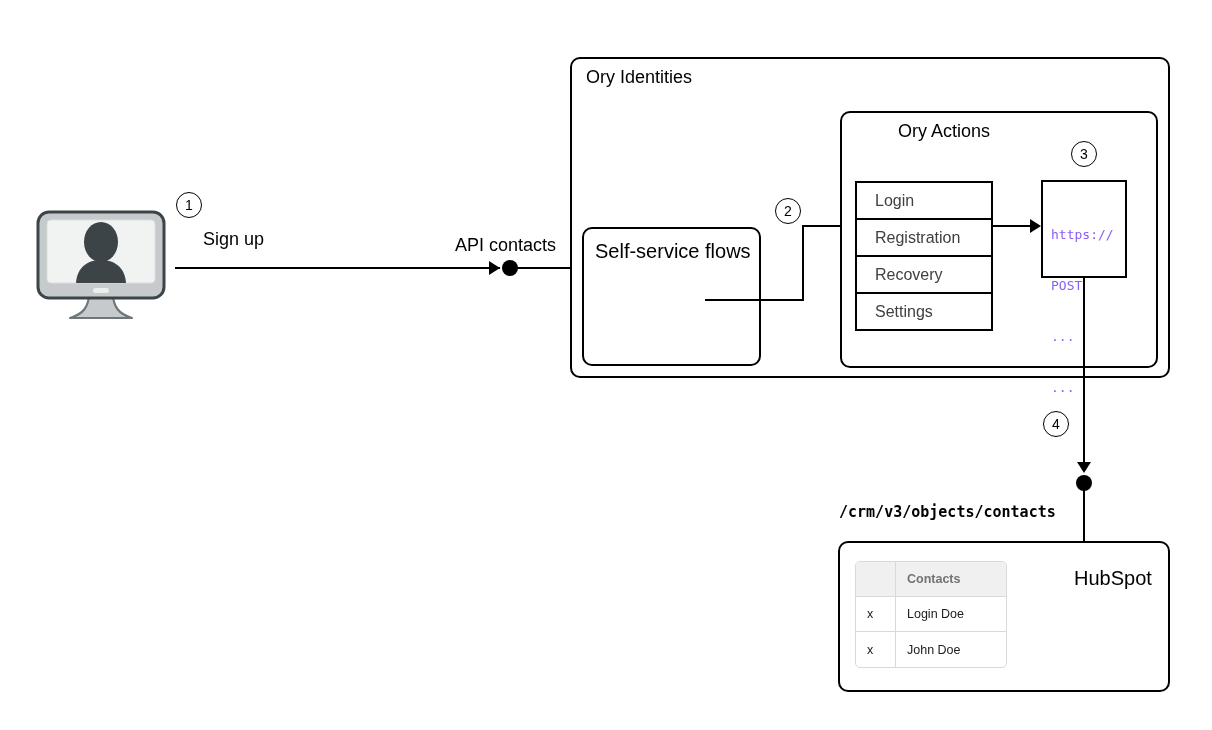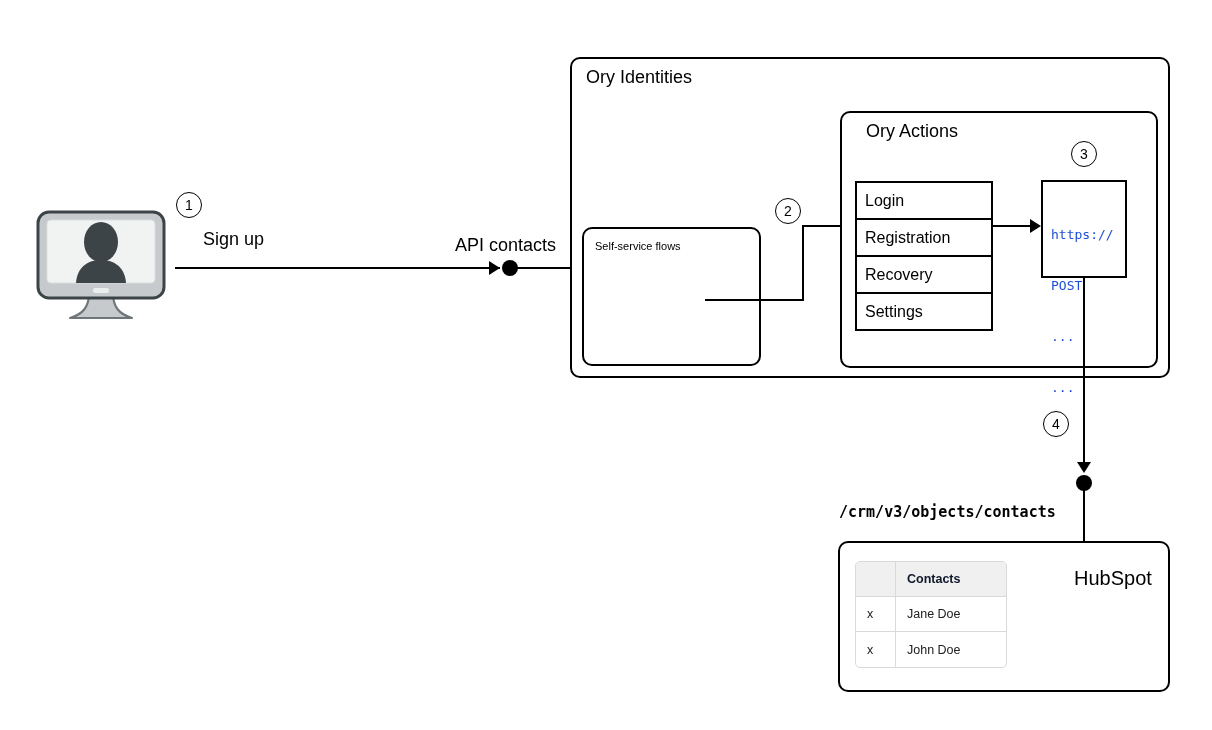--- a/index.html
+++ b/index.html
@@ -48,35 +48,35 @@
     border: 2px solid #000000;
     background: #ffffff;
     box-sizing: border-box;
     display: flex;
     flex-direction: column;
   }
   .flowlist .row {
     flex: 1 1 0;
     display: flex;
     align-items: center;
-    padding-left: 8px;
+    padding-left: 18px;
     font-size: 16px;
-    color: #000000;
+    color: #404040;
     border-bottom: 2px solid #000000;
     box-sizing: border-box;
     white-space: nowrap;
   }
   .flowlist .row:last-child { border-bottom: none; }
 
   
   .mono {
     font-family: "DejaVu Sans Mono", "Liberation Mono", monospace;
     font-size: 13px;
     line-height: 17px;
-    color: #1d4ed8;
+    color: #8b5cf6;
     white-space: pre;
   }
   .pathlabel {
     position: absolute;
     font-family: "DejaVu Sans Mono", "Liberation Mono", monospace;
     font-size: 15px;
     color: #000000;
     white-space: nowrap;
   }
 
@@ -145,21 +145,21 @@
     border-bottom: 1px solid #d9d9d9;
     padding: 0 11px;
     height: 35px;
     text-align: left;
     font-weight: normal;
     color: #202020;
     box-sizing: border-box;
   }
   .ctable tr:last-child td { border-bottom: none; }
   .ctable td:last-child, .ctable th:last-child { border-right: none; }
-  .ctable thead th { background: #f0f0f0; font-weight: bold; color: #0f172a; }
+  .ctable thead th { background: #f0f0f0; font-weight: bold; color: #737373; }
   .ctable .cellx { width: 40px; text-align: left; }
   .ctable .cellname { width: 110px; }
 
   .hubspot-label {
     position: absolute;
     font-size: 20px;
     color: #000000;
     white-space: nowrap;
   }
 
@@ -198,32 +198,32 @@
   <div class="arrow-r" style="left:489px; top:261px;"></div>
 
   <div class="label" style="left:455px; top:235px;">API contacts</div>
   <div class="dot" style="left:502px; top:260px;"></div>
   <div class="hline" style="left:516px; top:267px; width:56px;"></div>
 
   <div class="rbox" style="left:570px; top:57px; width:600px; height:321px;"></div>
   <div class="box-title" style="left:586px; top:68px;">Ory Identities</div>
 
   <div class="rbox" style="left:582px; top:227px; width:179px; height:139px;"></div>
-  <div class="box-title" style="left:595px; top:240px; font-size:11px;">Self-service flows</div>
+  <div class="box-title" style="left:595px; top:240px; font-size:20px;">Self-service flows</div>
 
   <div class="hline" style="left:705px; top:299px; width:99px;"></div>
   <div class="vline" style="left:802px; top:226px; height:75px;"></div>
   <div class="hline" style="left:802px; top:225px; width:43px;"></div>
   <div class="arrow-r" style="left:841px; top:219px;"></div>
   <div class="step" style="left:775px; top:198px;">
     <span>2</span>
   </div>
 
   <div class="rbox" style="left:840px; top:111px; width:318px; height:257px;"></div>
-  <div class="box-title" style="left:866px; top:122px;">Ory Actions</div>
+  <div class="box-title" style="left:898px; top:122px;">Ory Actions</div>
 
   <div class="step" style="left:1071px; top:141px;">
     <span>3</span>
   </div>
 
   <div class="flowlist" style="left:855px; top:181px; width:138px; height:150px;">
     <div class="row">
       <span>Login</span>
     </div>
     <div class="row">
@@ -264,21 +264,21 @@
   <table class="ctable" style="left:855px; top:561px;">
     <thead>
       <tr>
         <th class="cellx"></th>
         <th class="cellname">Contacts</th>
       </tr>
     </thead>
     <tbody>
       <tr>
         <td class="cellx">x</td>
-        <td class="cellname">Jane Doe</td>
+        <td class="cellname">Login Doe</td>
       </tr>
       <tr>
         <td class="cellx">x</td>
         <td class="cellname">John Doe</td>
       </tr>
     </tbody>
   </table>
 
 </div>
 

